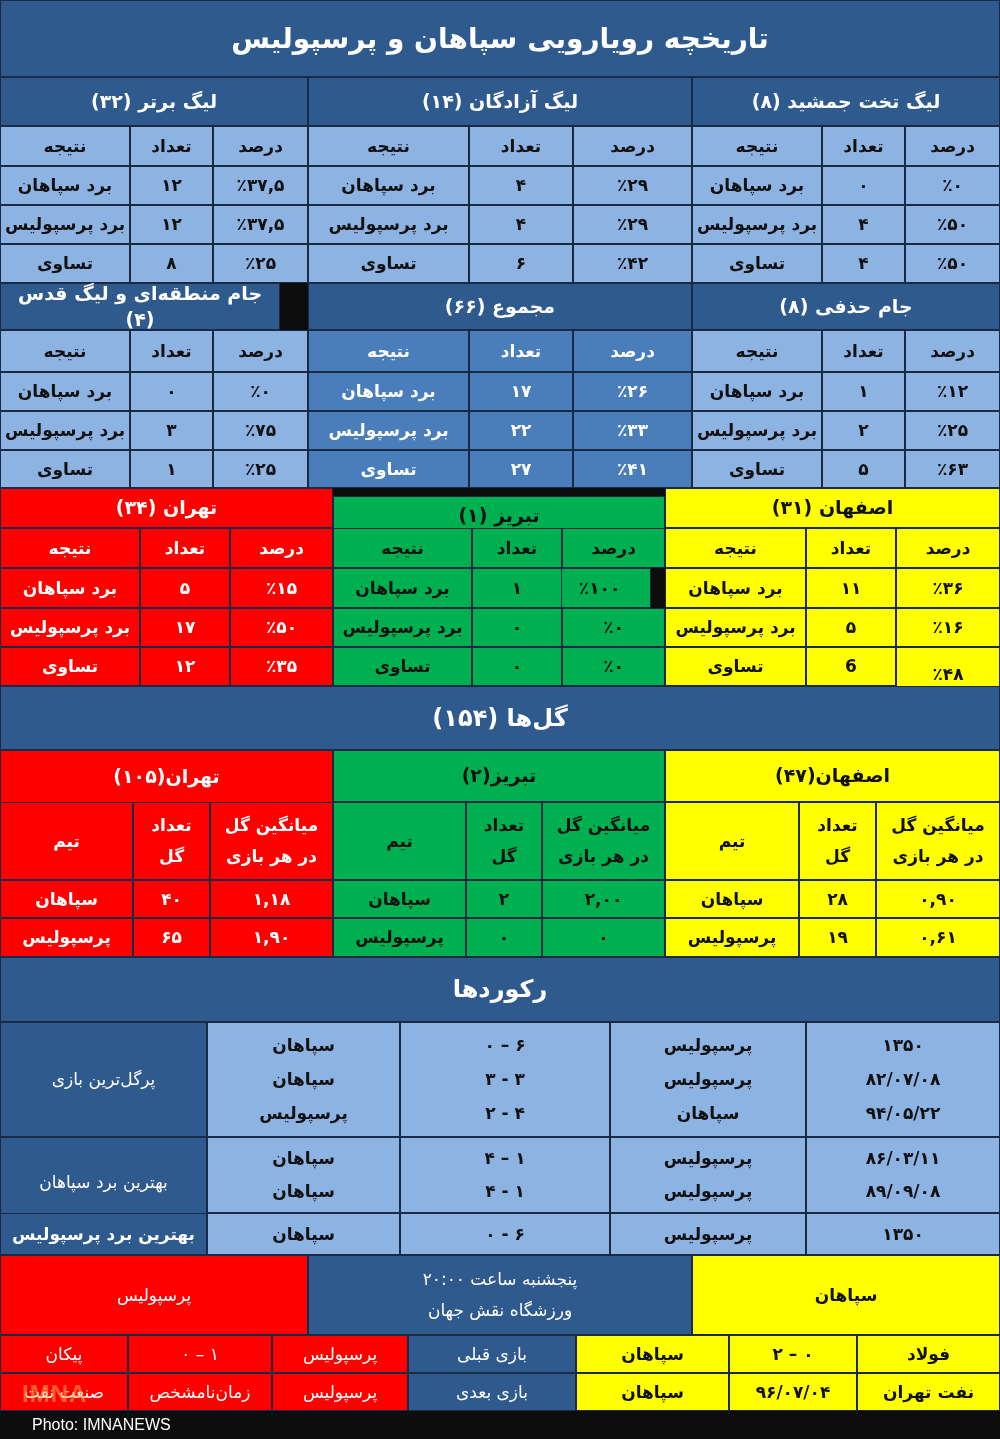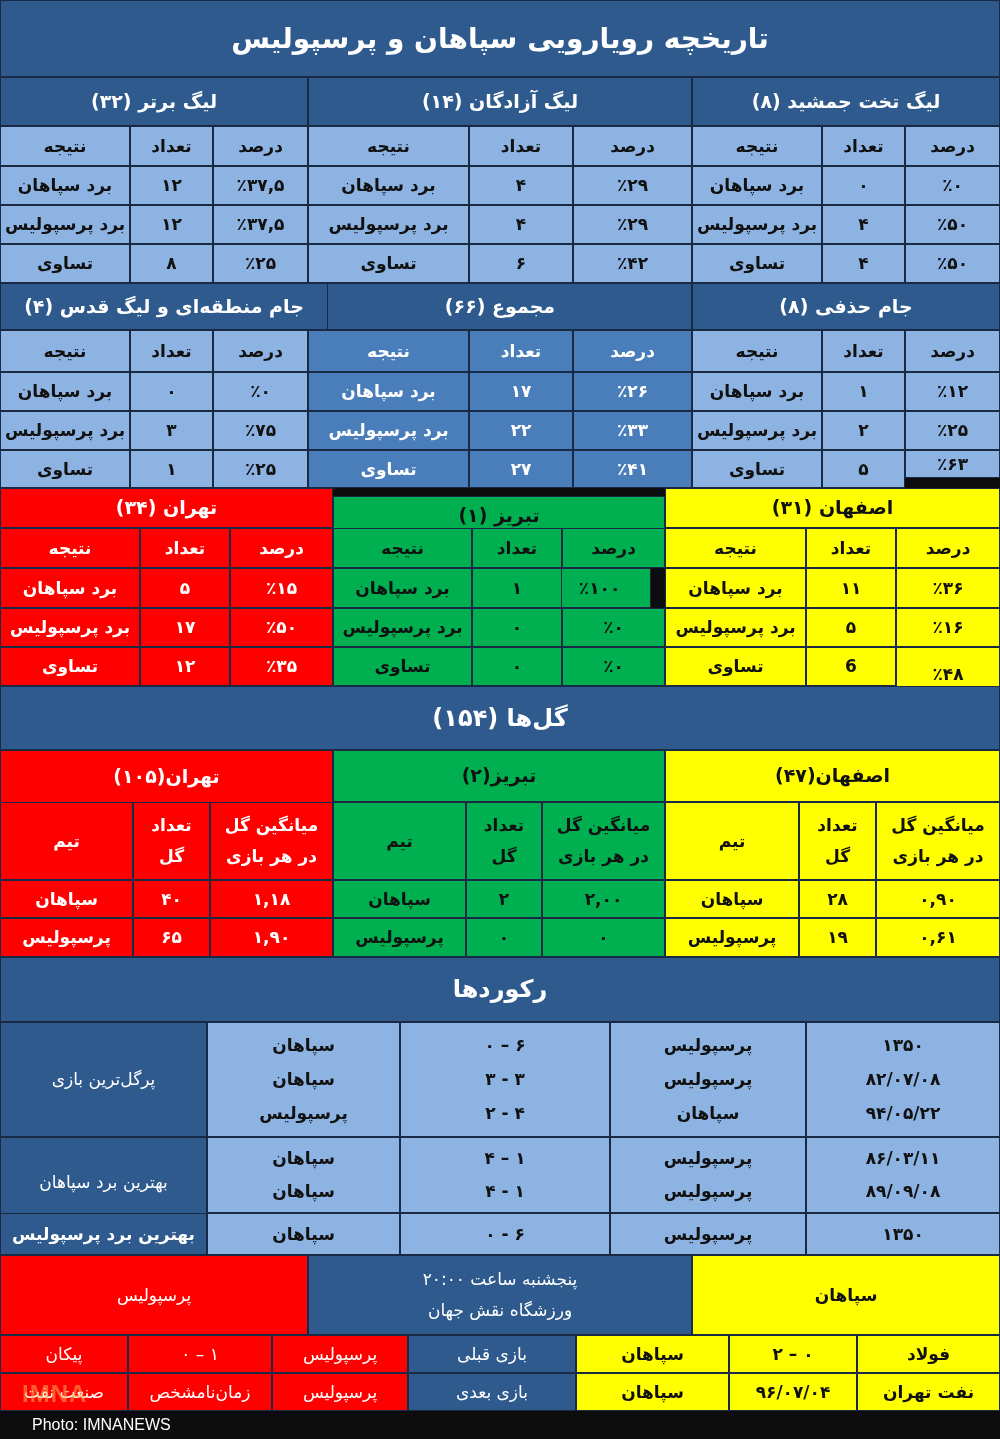--- a/index.html
+++ b/index.html
@@ -70,37 +70,37 @@
     <div class="cell dark sec" style="left: 692px; top: 283px; width: 308px; height: 47px;">جام حذفی (۸)</div>
     <div class="cell light hdr" style="left: 905px; top: 330px; width: 95px; height: 42px;">درصد</div>
     <div class="cell light hdr" style="left: 822px; top: 330px; width: 83px; height: 42px;">تعداد</div>
     <div class="cell light hdr" style="left: 692px; top: 330px; width: 130px; height: 42px;">نتیجه</div>
     <div class="cell light val" style="left: 905px; top: 372px; width: 95px; height: 39px;">٪۱۲</div>
     <div class="cell light val" style="left: 822px; top: 372px; width: 83px; height: 39px;">۱</div>
     <div class="cell light val" style="left: 692px; top: 372px; width: 130px; height: 39px;">برد سپاهان</div>
     <div class="cell light val" style="left: 905px; top: 411px; width: 95px; height: 39px;">٪۲۵</div>
     <div class="cell light val" style="left: 822px; top: 411px; width: 83px; height: 39px;">۲</div>
     <div class="cell light val" style="left: 692px; top: 411px; width: 130px; height: 39px;">برد پرسپولیس</div>
-    <div class="cell light val" style="left: 905px; top: 450px; width: 95px; height: 28px;">٪۶۳</div>
+    <div class="cell light val" style="left: 905px; top: 450px; width: 95px; height: 38px;">٪۶۳</div>
     <div class="cell light val" style="left: 822px; top: 450px; width: 83px; height: 38px;">۵</div>
     <div class="cell light val" style="left: 692px; top: 450px; width: 130px; height: 38px;">تساوی</div>
     <div class="cell dark sec" style="left: 308px; top: 283px; width: 384px; height: 47px;">مجموع (۶۶)</div>
     <div class="cell mid hdr" style="left: 573px; top: 330px; width: 119px; height: 42px;">درصد</div>
     <div class="cell mid hdr" style="left: 469px; top: 330px; width: 104px; height: 42px;">تعداد</div>
     <div class="cell mid hdr" style="left: 308px; top: 330px; width: 161px; height: 42px;">نتیجه</div>
     <div class="cell mid val" style="left: 573px; top: 372px; width: 119px; height: 39px;">٪۲۶</div>
     <div class="cell mid val" style="left: 469px; top: 372px; width: 104px; height: 39px;">۱۷</div>
     <div class="cell mid val" style="left: 308px; top: 372px; width: 161px; height: 39px;">برد سپاهان</div>
     <div class="cell mid val" style="left: 573px; top: 411px; width: 119px; height: 39px;">٪۳۳</div>
     <div class="cell mid val" style="left: 469px; top: 411px; width: 104px; height: 39px;">۲۲</div>
     <div class="cell mid val" style="left: 308px; top: 411px; width: 161px; height: 39px;">برد پرسپولیس</div>
     <div class="cell mid val" style="left: 573px; top: 450px; width: 119px; height: 38px;">٪۴۱</div>
     <div class="cell mid val" style="left: 469px; top: 450px; width: 104px; height: 38px;">۲۷</div>
     <div class="cell mid val" style="left: 308px; top: 450px; width: 161px; height: 38px;">تساوی</div>
-    <div class="cell dark sec" style="left: 0px; top: 283px; width: 328px; height: 47px;">جام منطقه‌ای و لیگ قدس (۴)</div>
+    <div class="cell dark sec" style="left: 0px; top: 283px; width: 280px; height: 47px;">جام منطقه‌ای و لیگ قدس (۴)</div>
     <div class="cell light hdr" style="left: 213px; top: 330px; width: 95px; height: 42px;">درصد</div>
     <div class="cell light hdr" style="left: 130px; top: 330px; width: 83px; height: 42px;">تعداد</div>
     <div class="cell light hdr" style="left: 0px; top: 330px; width: 130px; height: 42px;">نتیجه</div>
     <div class="cell light val" style="left: 213px; top: 372px; width: 95px; height: 39px;">٪۰</div>
     <div class="cell light val" style="left: 130px; top: 372px; width: 83px; height: 39px;">۰</div>
     <div class="cell light val" style="left: 0px; top: 372px; width: 130px; height: 39px;">برد سپاهان</div>
     <div class="cell light val" style="left: 213px; top: 411px; width: 95px; height: 39px;">٪۷۵</div>
     <div class="cell light val" style="left: 130px; top: 411px; width: 83px; height: 39px;">۳</div>
     <div class="cell light val" style="left: 0px; top: 411px; width: 130px; height: 39px;">برد پرسپولیس</div>
     <div class="cell light val" style="left: 213px; top: 450px; width: 95px; height: 38px;">٪۲۵</div>

